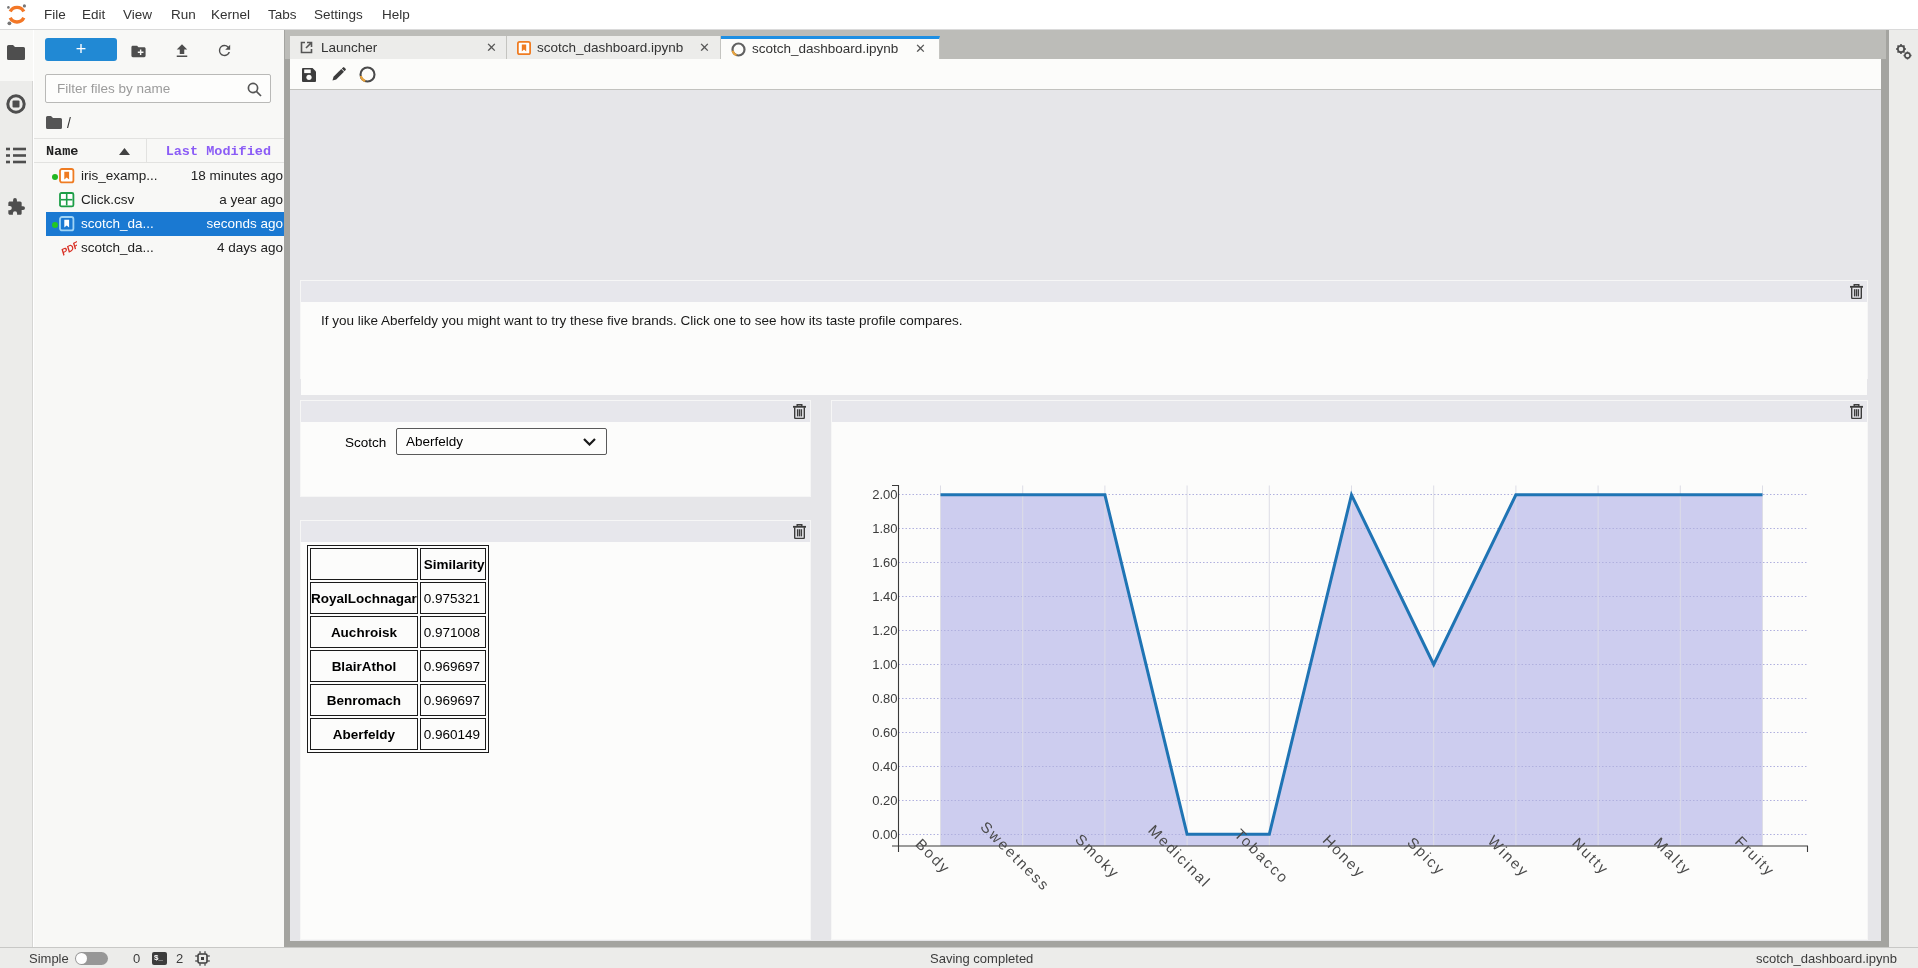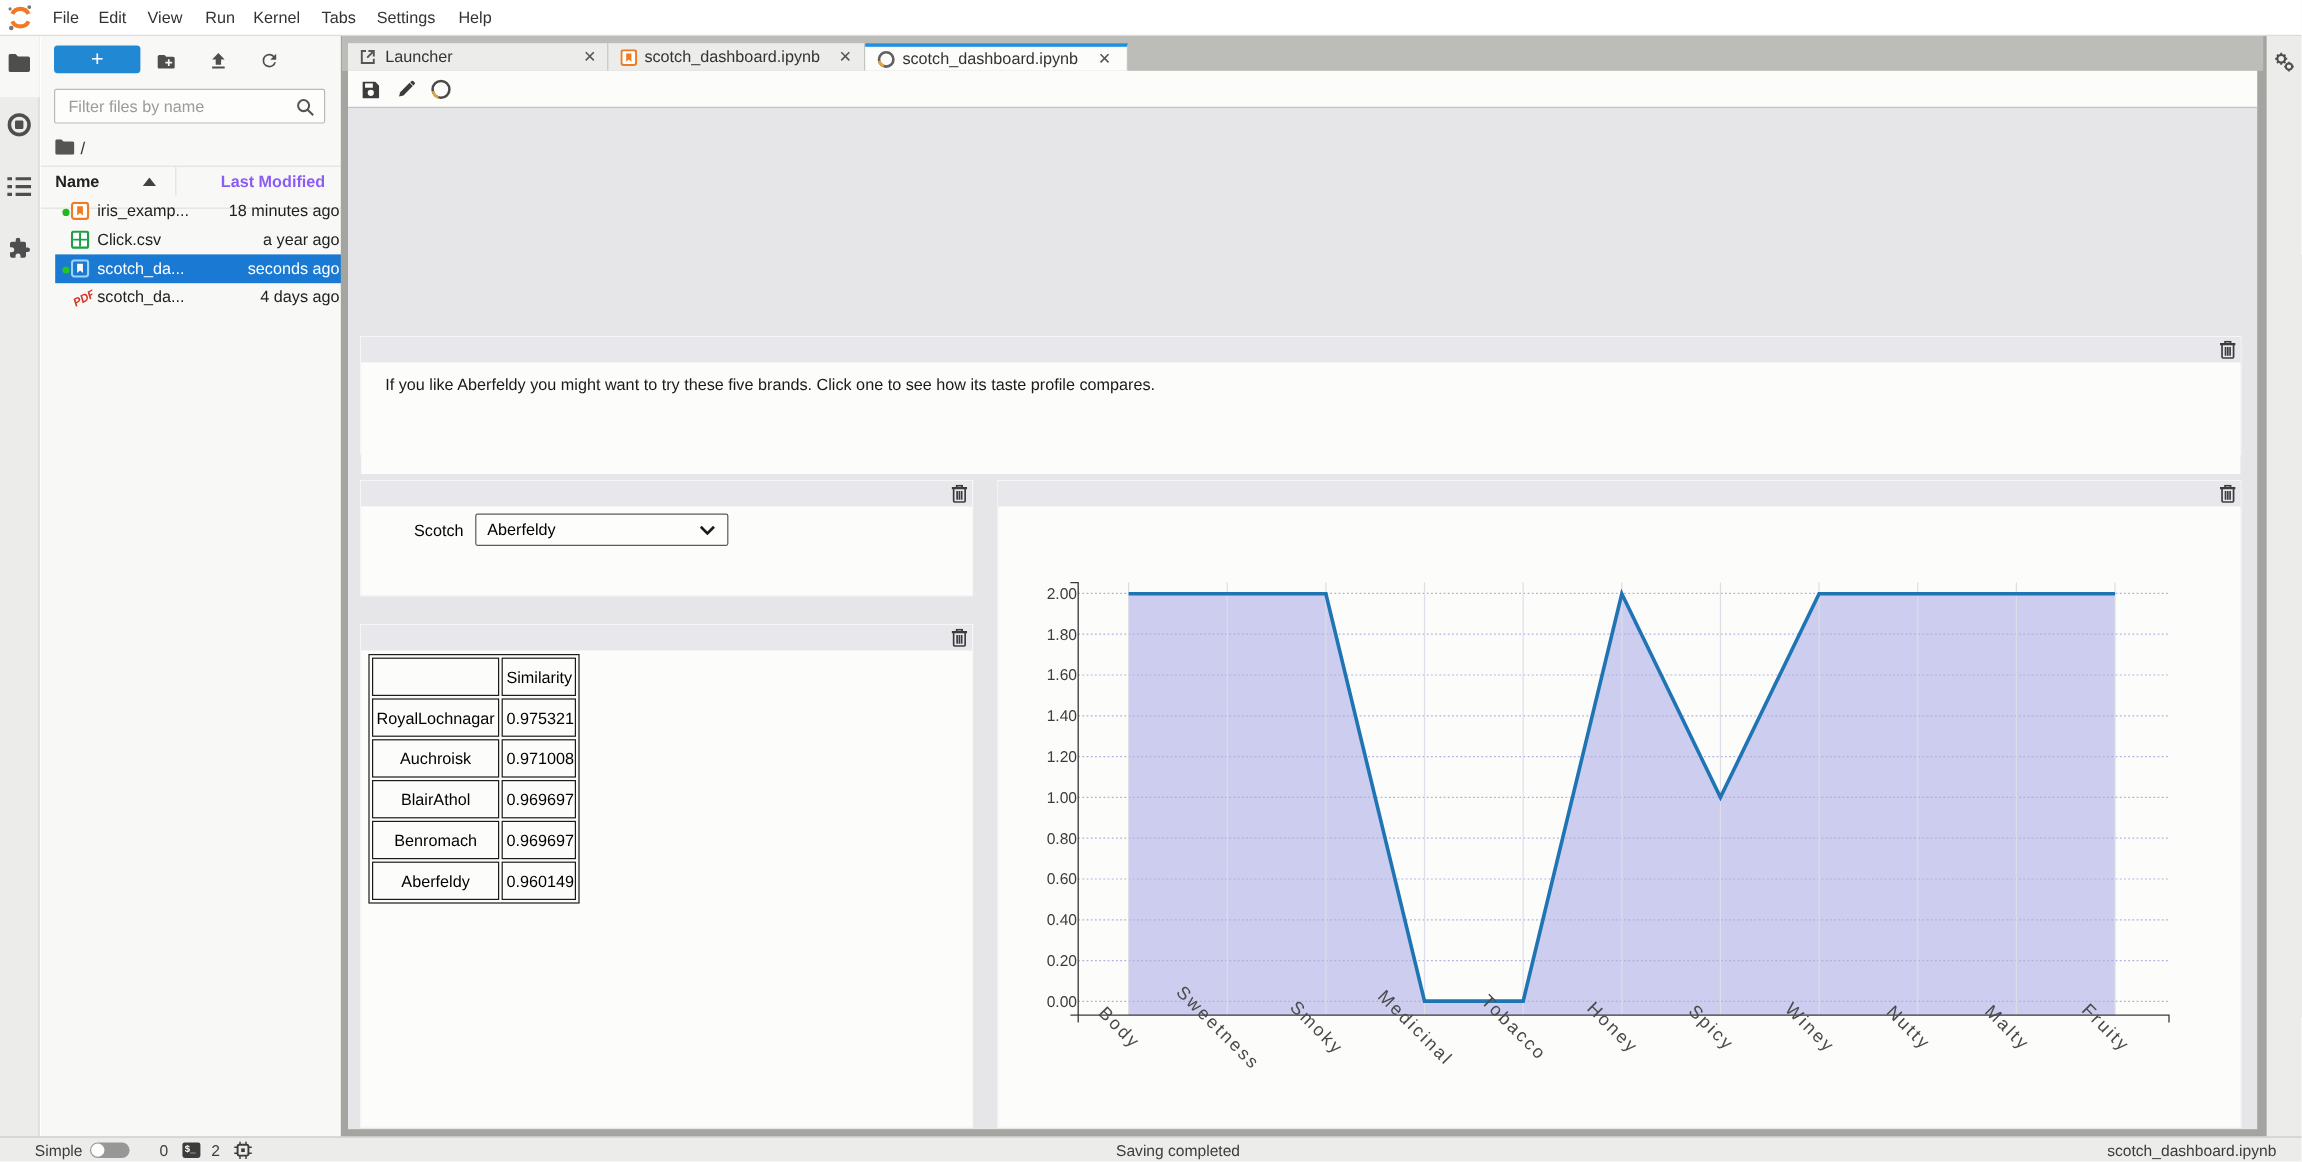--- a/index.html
+++ b/index.html
@@ -18,22 +18,22 @@
 
 #browser { left:34px; top:30px; width:250px; height:918px; background:#f8f8f6; }
 #newbtn { position:absolute; left:11px; top:8px; width:72px; height:23px;
   background:#2189d4; border-radius:3px; }
 #newbtn:after { content:"+"; position:absolute; left:0; right:0; top:0px; text-align:center;
   color:#fff; font-size:18px; line-height:22px; }
 #filterbox { position:absolute; left:11px; top:44px; width:226px; height:29px;
   background:#fdfdfc; border:1px solid #b9b9b7; border-radius:2px; }
 #filterbox span { position:absolute; left:11px; top:6px; font-size:13.5px; color:#9b9b9b; }
 .bc { position:absolute; font-size:14px; color:#333; }
-#lheader { position:absolute; left:0px; top:108px; width:250px; height:36px;
-  border-top:1px solid #e2e2e0; border-bottom:1px solid #e2e2e0; }
+#lheader { position:absolute; left:0px; top:108px; width:250px; height:25px;
+  border-top:1px solid #e2e2e0; border-bottom:1px solid #e2e2e0;font-family:Liberation Mono, monospace; }
 #lheader .nm { position:absolute; left:12px; top:5px; font-size:13.5px; font-weight:bold; color:#212121; }
 #lheader .lm { position:absolute; right:13px; top:5px; font-size:13.5px; font-weight:bold; color:#8b5cf6; }
 #lheader .divider { position:absolute; left:112px; top:0; width:1px; height:24px; background:#e2e2e0; }
 .frow { position:absolute; left:0; width:250px; height:24px;margin-left:12px; }
 .frow .fname { position:absolute; left:35px; top:4px; font-size:13.5px; color:#212121; }
 .frow .fdate { position:absolute; right:13px; top:4px; font-size:13.5px; color:#212121; }
 .frow.sel { background:#1a79d2; }
 .frow.sel .fname, .frow.sel .fdate { color:#fff; }
 .gdot { position:absolute; left:6px; top:10px; width:6px; height:6px; border-radius:50%; background:#21b721; }
 
@@ -54,21 +54,21 @@
 .phead { position:absolute; left:0; top:0; width:100%; height:21px; background:#e7e7ec; }
 .pbody { position:absolute; left:0; top:21px; background:#fcfcfb; }
 
 .trash { position:absolute; top:3px; right:4px; width:13px; height:15px; }
 
 #scotchlbl { position:absolute; font-size:13.5px; color:#000; }
 #scotchsel { position:absolute; border:1px solid #5a5a5a; border-radius:2px; background:#fdfdfc; }
 
 table.sim { border-collapse:separate; border-spacing:2px; border:1px solid #1a1a1a; font-size:13.5px; color:#000; }
 table.sim td, table.sim th { border:1px solid #1a1a1a; height:32px; }
-table.sim th { font-weight:normal; }
+table.sim th { font-weight:bold; }
 
 #statusbar { left:0; top:947px; width:1918px; height:21px; background:#ececea;
   border-top:1px solid #c8c8c6; }
 #statusbar .st { position:absolute; top:3px; font-size:13px; color:#3c3c3c; }
 #rightbar { left:1889px; top:30px; width:29px; height:918px; background:#ececea; }
 </style>
 </head>
 <body>
 <div id="stage">
 

